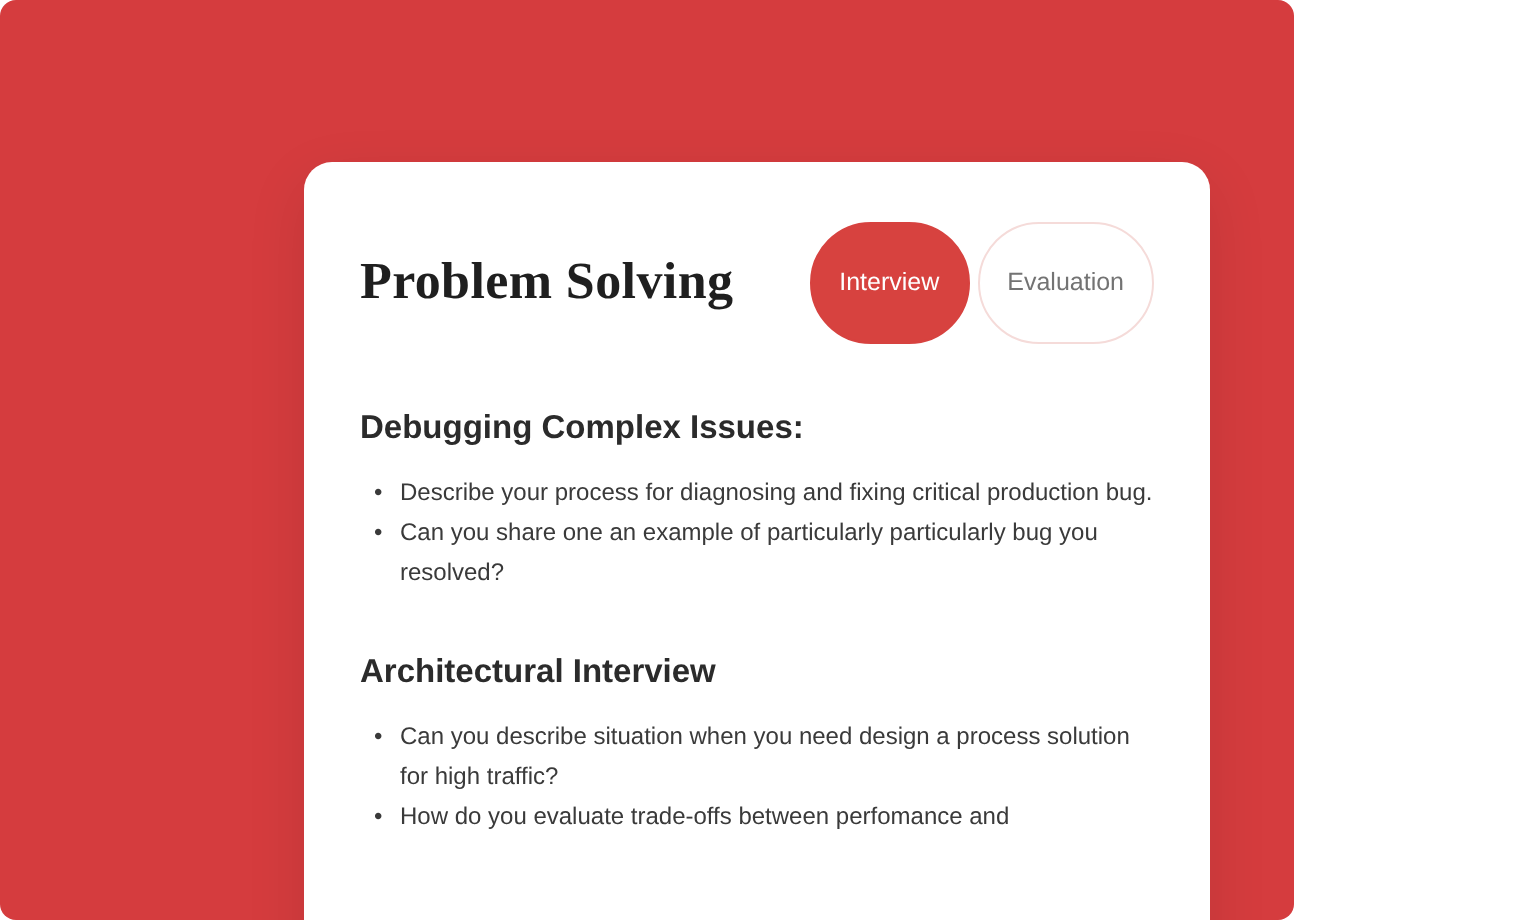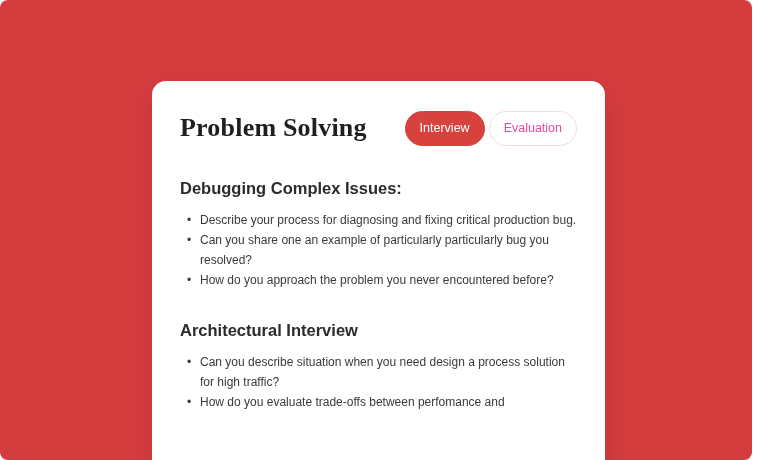--- a/index.html
+++ b/index.html
@@ -3,21 +3,21 @@
 <meta charset="utf-8">
 <style>
   html, body {
     margin: 0;
     padding: 0;
     background: #ffffff;
     font-family: "Liberation Sans", sans-serif;
   }
   .viewport {
     position: relative;
-    width: 752px;
+    width: 647px;
     height: 460px;
     overflow: hidden;
     background: #ffffff;
   }
   .page-bg {
     position: absolute;
     inset: 0;
     background: #D53C3E;
     border-radius: 8px;
   }
@@ -50,34 +50,34 @@
   }
   .tabs {
     display: flex;
     align-items: center;
     gap: 4px;
   }
   .tab-pill {
     font-family: "Liberation Sans", sans-serif;
     font-size: 12.5px;
     line-height: 1;
-    padding: 10px 14px;
+    padding: 23px 14px;
     border-radius: 999px;
     border: 1px solid transparent;
     cursor: pointer;
     background: transparent;
   }
   .tab-pill.active {
     background: #D7423F;
     color: #ffffff;
     border-color: #D7423F;
   }
   .tab-pill.inactive {
     background: #ffffff;
-    color: #ec4899;
+    color: #737373;
     border-color: #F5DBD9;
   }
   .section-heading {
     font-size: 16.5px;
     font-weight: 700;
     color: #2B2B2B;
     margin: 0 0 12px 0;
   }
   .section {
     margin-bottom: 31px;
@@ -120,21 +120,20 @@
         <button class="tab-pill active">Interview</button>
         <button class="tab-pill inactive">Evaluation</button>
       </div>
     </div>
 
     <div class="section">
       <h2 class="section-heading">Debugging Complex Issues:</h2>
       <ul class="bullet-list">
         <li>Describe your process for diagnosing and fixing critical production bug.</li>
         <li>Can you share one an example of particularly particularly bug you resolved?</li>
-        <li>How do you approach the problem you never encountered before?</li>
       </ul>
     </div>
 
     <div class="section">
       <h2 class="section-heading">Architectural Interview</h2>
       <ul class="bullet-list">
         <li>Can you describe situation when you need design a process solution for high traffic?</li>
         <li>How do you evaluate trade-offs between perfomance and</li>
       </ul>
     </div>

